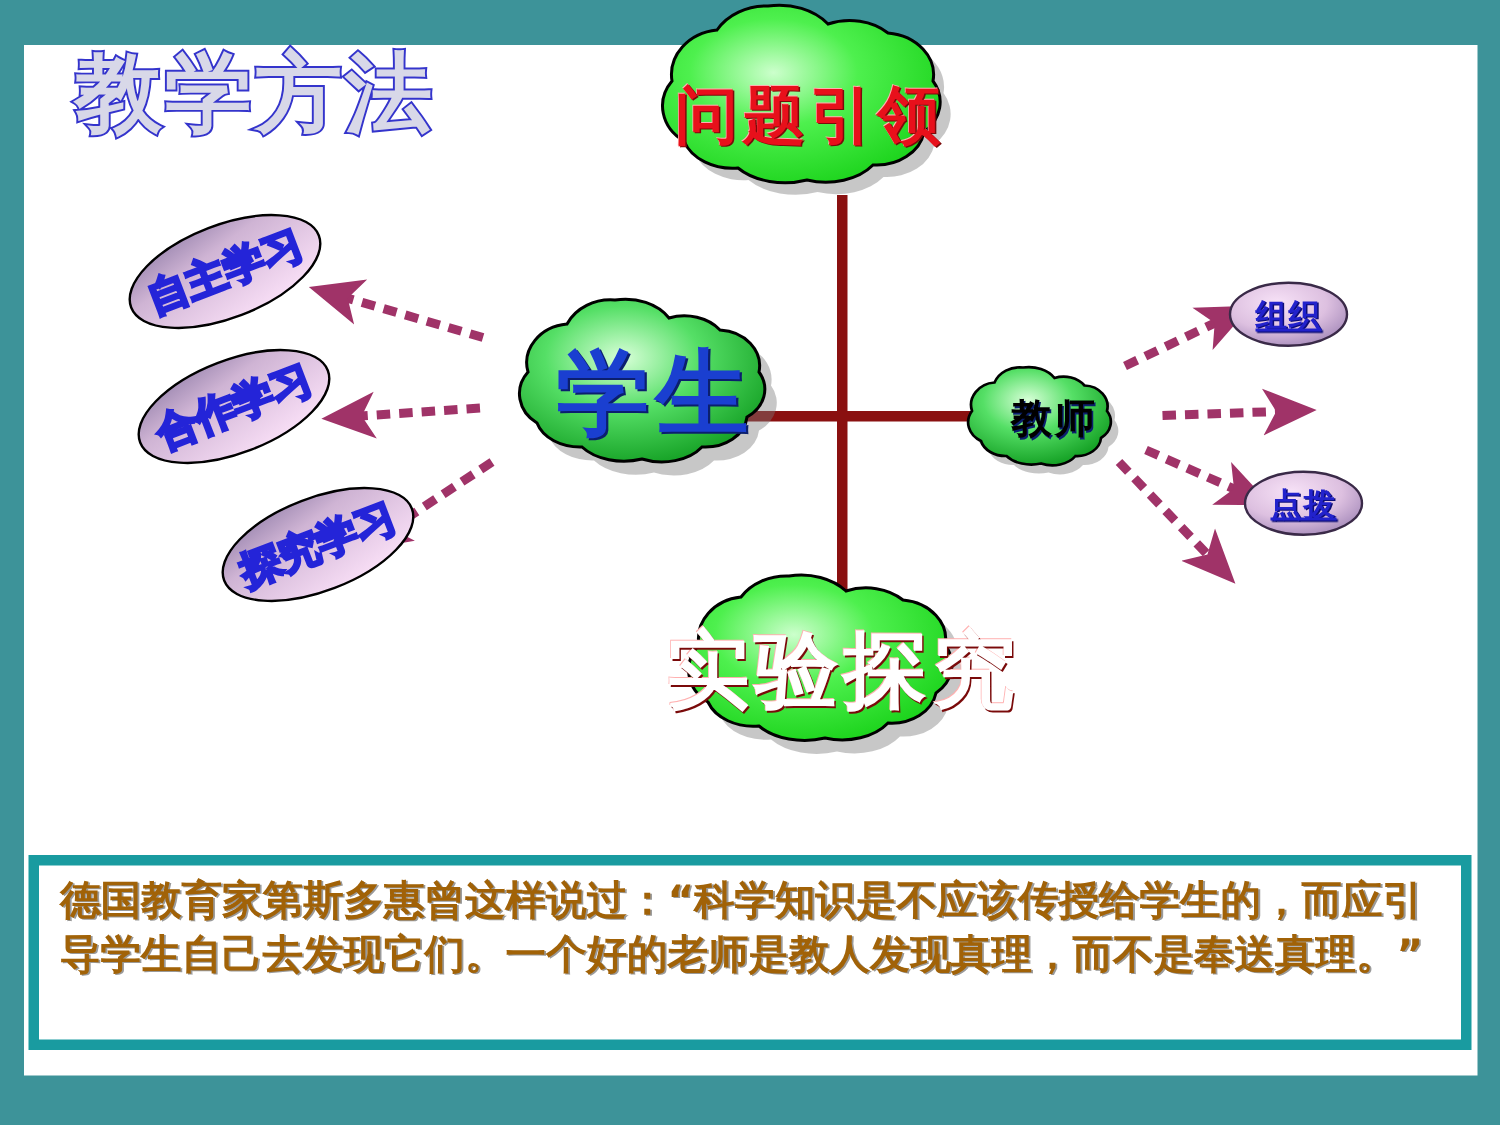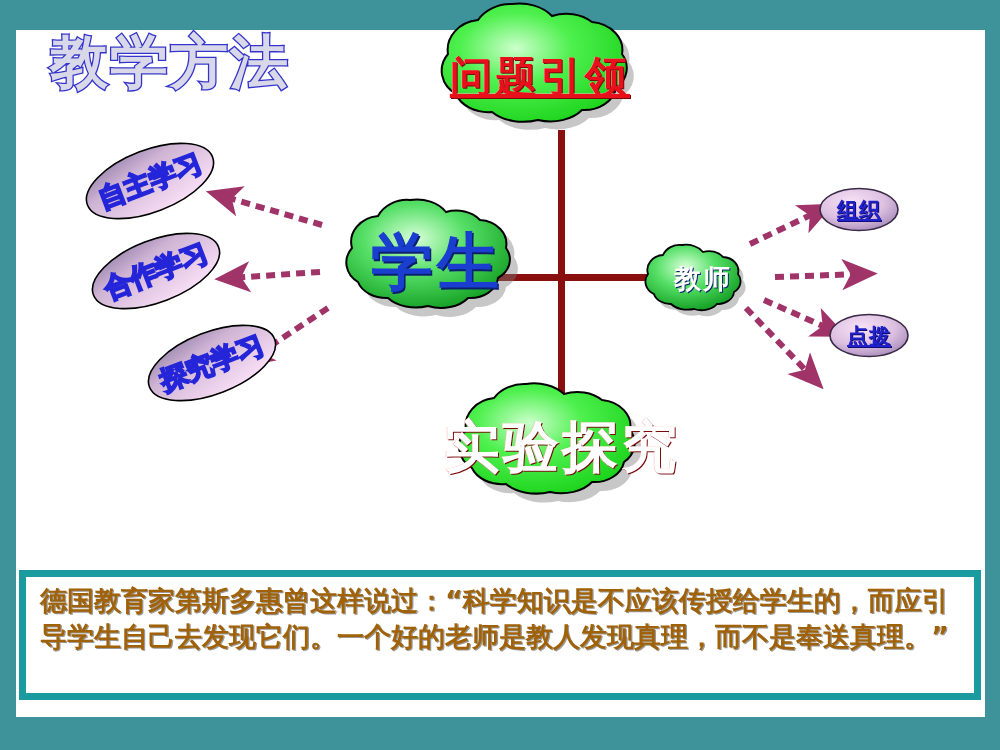--- a/index.html
+++ b/index.html
@@ -80,21 +80,20 @@
     font-weight: bold;
     white-space: nowrap;
   }
 
   #cloud-wenti      { left: 390px; top: 2px;   width: 300px; height: 150px; }
   #cloud-wenti .cloud-label {
     font-size: 42px; letter-spacing: 3px;
     color: #e8101b;
     text-shadow: 1px 1px 0 #7a0a0a, -0.5px -0.5px 0 #ffb0b0;
     padding-bottom: 6px;
-    text-decoration: underline;
   }
 
   #cloud-xuesheng   { left: 312px; top: 192px; width: 250px; height: 140px; }
   #cloud-xuesheng .cloud-label {
     font-size: 62px; letter-spacing: 4px;
     color: #1a3fd0;
     text-shadow: 1.5px 1.5px 0 #0b1f6e;
     padding-bottom: 4px;
     text-align: right;
   }
@@ -103,21 +102,21 @@
   #cloud-shiyan .cloud-label {
     font-size: 56px; letter-spacing: 3px;
     color: #ffffff;
     text-shadow: 1px 1px 0 #7a0a0a, -0.5px -0.5px 0 #ffb0b0;
     padding-bottom: 4px;
   }
 
   #cloud-jiaoshi    { left: 628px; top: 238px; width: 150px; height: 82px; }
   #cloud-jiaoshi .cloud-label {
     font-size: 27px; letter-spacing: 2px;
-    color: #ffffff;
+    color: #000000;
     text-shadow: 1px 1px 0 #0b1f6e;
     padding-bottom: 2px;
   }
 
   
   .ellipse-node {
     position: absolute;
     z-index: 12;
   }
   .ellipse-node svg { display:block; }

